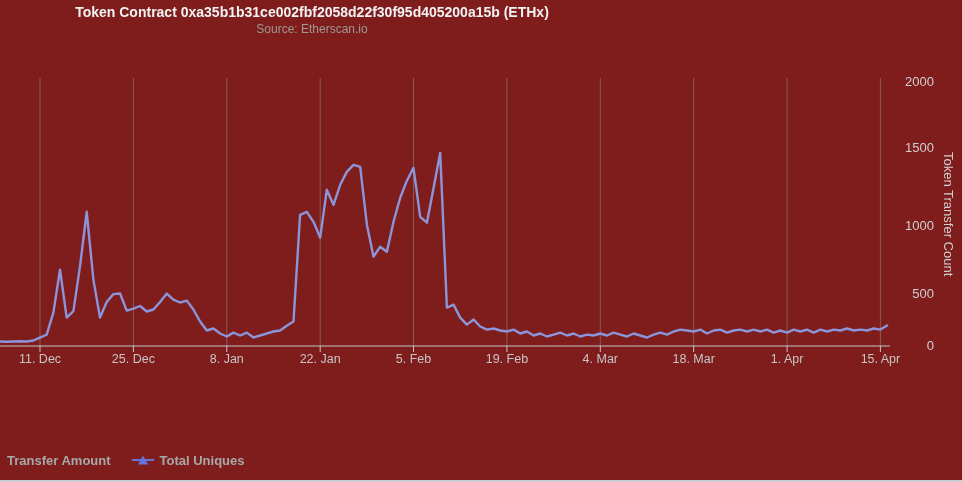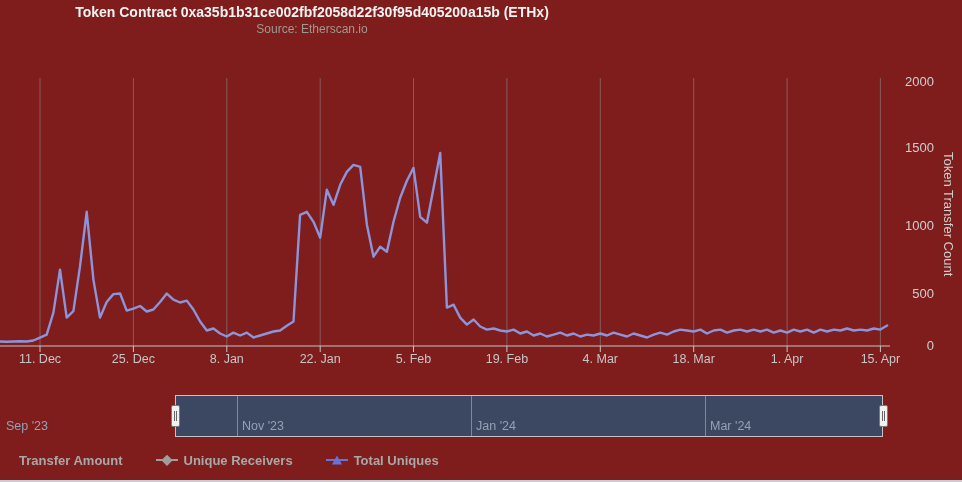--- a/index.html
+++ b/index.html
@@ -23,21 +23,21 @@
   .nav-selection{position:absolute;top:0;height:42px;background:#3C4861;
     border:1px solid #C2C2C2;box-sizing:border-box;}
   .nav-divider{position:absolute;top:1px;bottom:1px;width:1px;background:rgba(255,255,255,0.35);}
   .nav-month{position:absolute;bottom:4px;font-size:12.5px;color:#94A0B4;white-space:nowrap;}
   .nav-handle{position:absolute;top:10px;width:9px;height:22px;background:#F1F1F1;
     border:1px solid #7A7A7A;border-radius:2px;box-sizing:border-box;cursor:ew-resize;}
   .nav-handle::before,.nav-handle::after{content:"";position:absolute;top:5px;bottom:5px;width:1px;background:#666;}
   .nav-handle::before{left:2px;}
   .nav-handle::after{right:2px;}
   .legend{position:absolute;left:7px;top:448px;height:24px;display:flex;align-items:center;gap:21px;}
-  .legend-item{display:flex;align-items:center;gap:6px;cursor:pointer;margin-left:12px;}
+  .legend-item{display:flex;align-items:center;gap:6px;cursor:pointer;}
   .legend-label{color:#A8A8A8;font-size:13px;font-weight:bold;white-space:nowrap;}
   .legend-marker{position:relative;width:22px;height:14px;flex:0 0 auto;}
   .legend-marker .mline{position:absolute;left:0;right:0;top:6px;height:2px;}
   .legend-marker .sym{position:absolute;left:50%;top:50%;transform:translate(-50%,-50%);}
   .bottom-divider{position:absolute;left:0;right:0;bottom:0;height:2px;background:#C9CDD3;}
 </style>
 </head>
 <body>
 
 <div class="stage">
@@ -87,43 +87,24 @@
     </div>
   <div id="y-labels">
       <div class="y-label" style="top: 337.5px;">0</div>
       <div class="y-label" style="top: 278px; margin-top: 8px;">500</div>
       <div class="y-label" style="top: 218px;">1000</div>
       <div class="y-label" style="top: 139.875px;">1500</div>
       <div class="y-label" style="top: 74px;">2000</div>
     </div>
   <div class="y-axis-title">Token Transfer Count</div>
 
-  <div class="navigator" id="navigator">
-      <div class="nav-selection" style="left: 175px; width: 708px;"></div>
-      <div class="nav-month" style="left: 6px;">Sep '23</div>
-      <div class="nav-divider" style="left: 237px;"></div>
-      <div class="nav-month" style="left: 242px;">Nov '23</div>
-      <div class="nav-divider" style="left: 471px;"></div>
-      <div class="nav-month" style="left: 476px;">Jan '24</div>
-      <div class="nav-divider" style="left: 705px;"></div>
-      <div class="nav-month" style="left: 710px;">Mar '24</div>
-      <div class="nav-handle" style="left: 170.5px;"></div>
-      <div class="nav-handle" style="left: 878.5px;"></div>
-    </div>
 
   <div class="legend" id="legend">
       <div class="legend-item">
         <span class="legend-label">Transfer Amount</span>
-      </div>
-      <div class="legend-item">
-        <span class="legend-marker">
-          <span class="mline" style="background: rgb(158, 158, 158);"></span>
-          <span class="sym" style="width: 7.5px; height: 7.5px; background: rgb(158, 158, 158); transform: translate(-50%, -50%) rotate(45deg);"></span>
-        </span>
-        <span class="legend-label">Unique Receivers</span>
       </div>
       <div class="legend-item">
         <span class="legend-marker">
           <span class="mline" style="background: rgb(102, 115, 217);"></span>
           <span class="sym" style="width: 0px; height: 0px; border-left: 5.5px solid transparent; border-right: 5.5px solid transparent; border-bottom: 9px solid rgb(102, 115, 217);"></span>
         </span>
         <span class="legend-label">Total Uniques</span>
       </div>
     </div>
 

